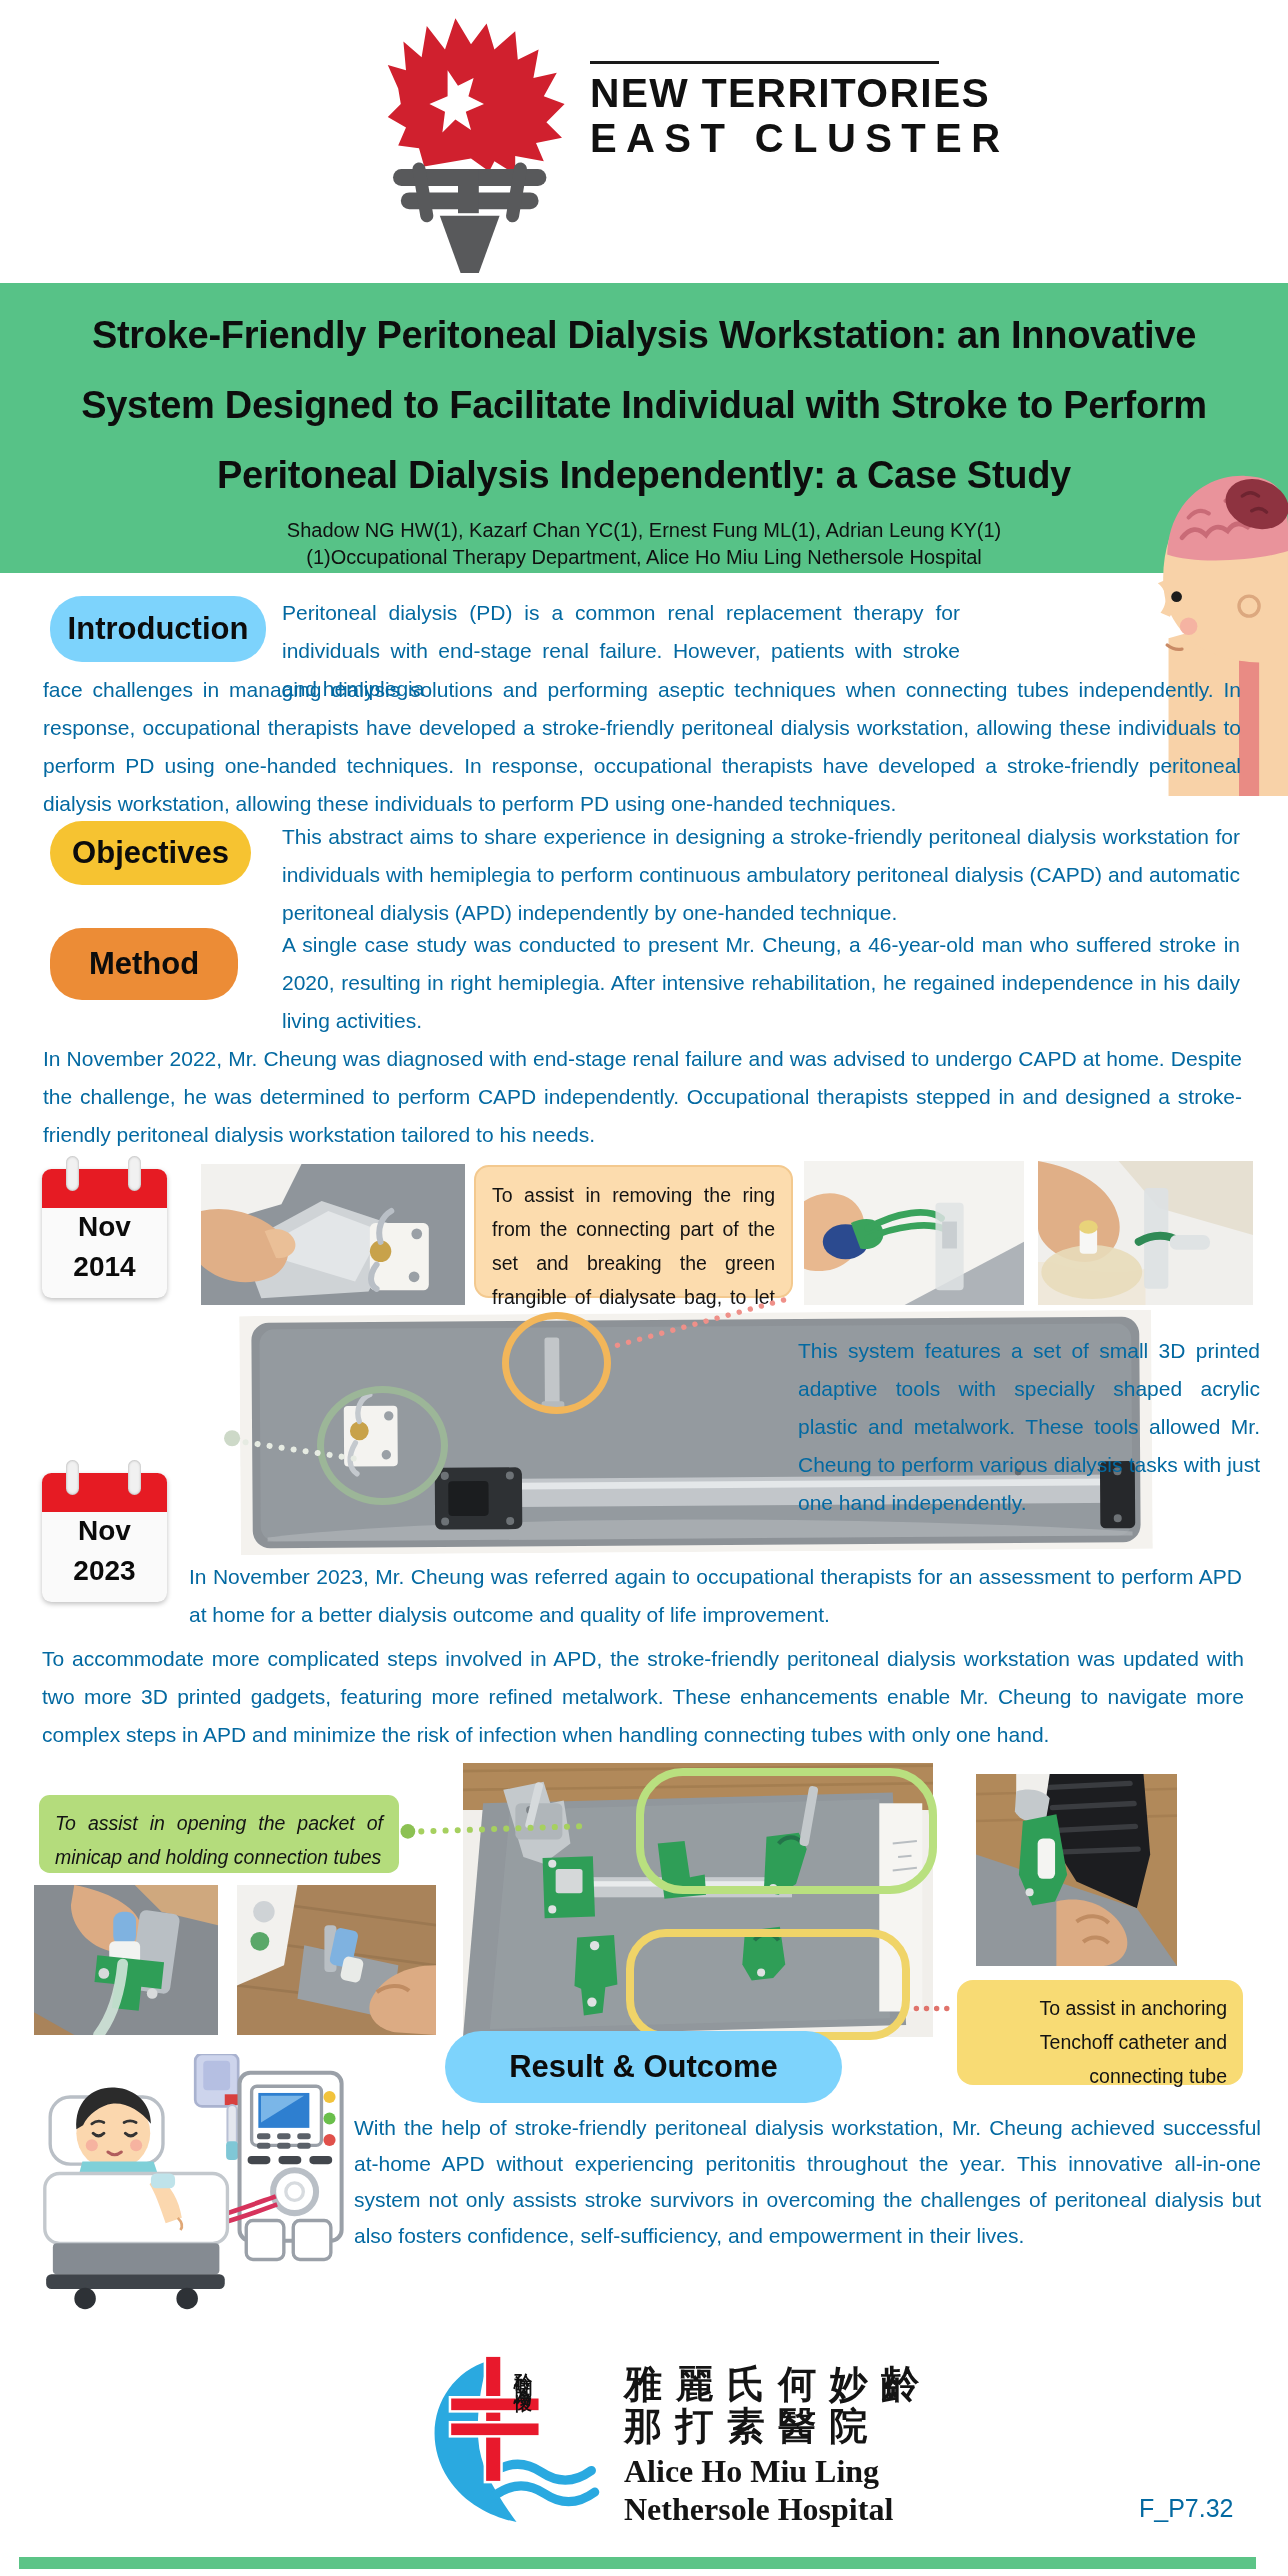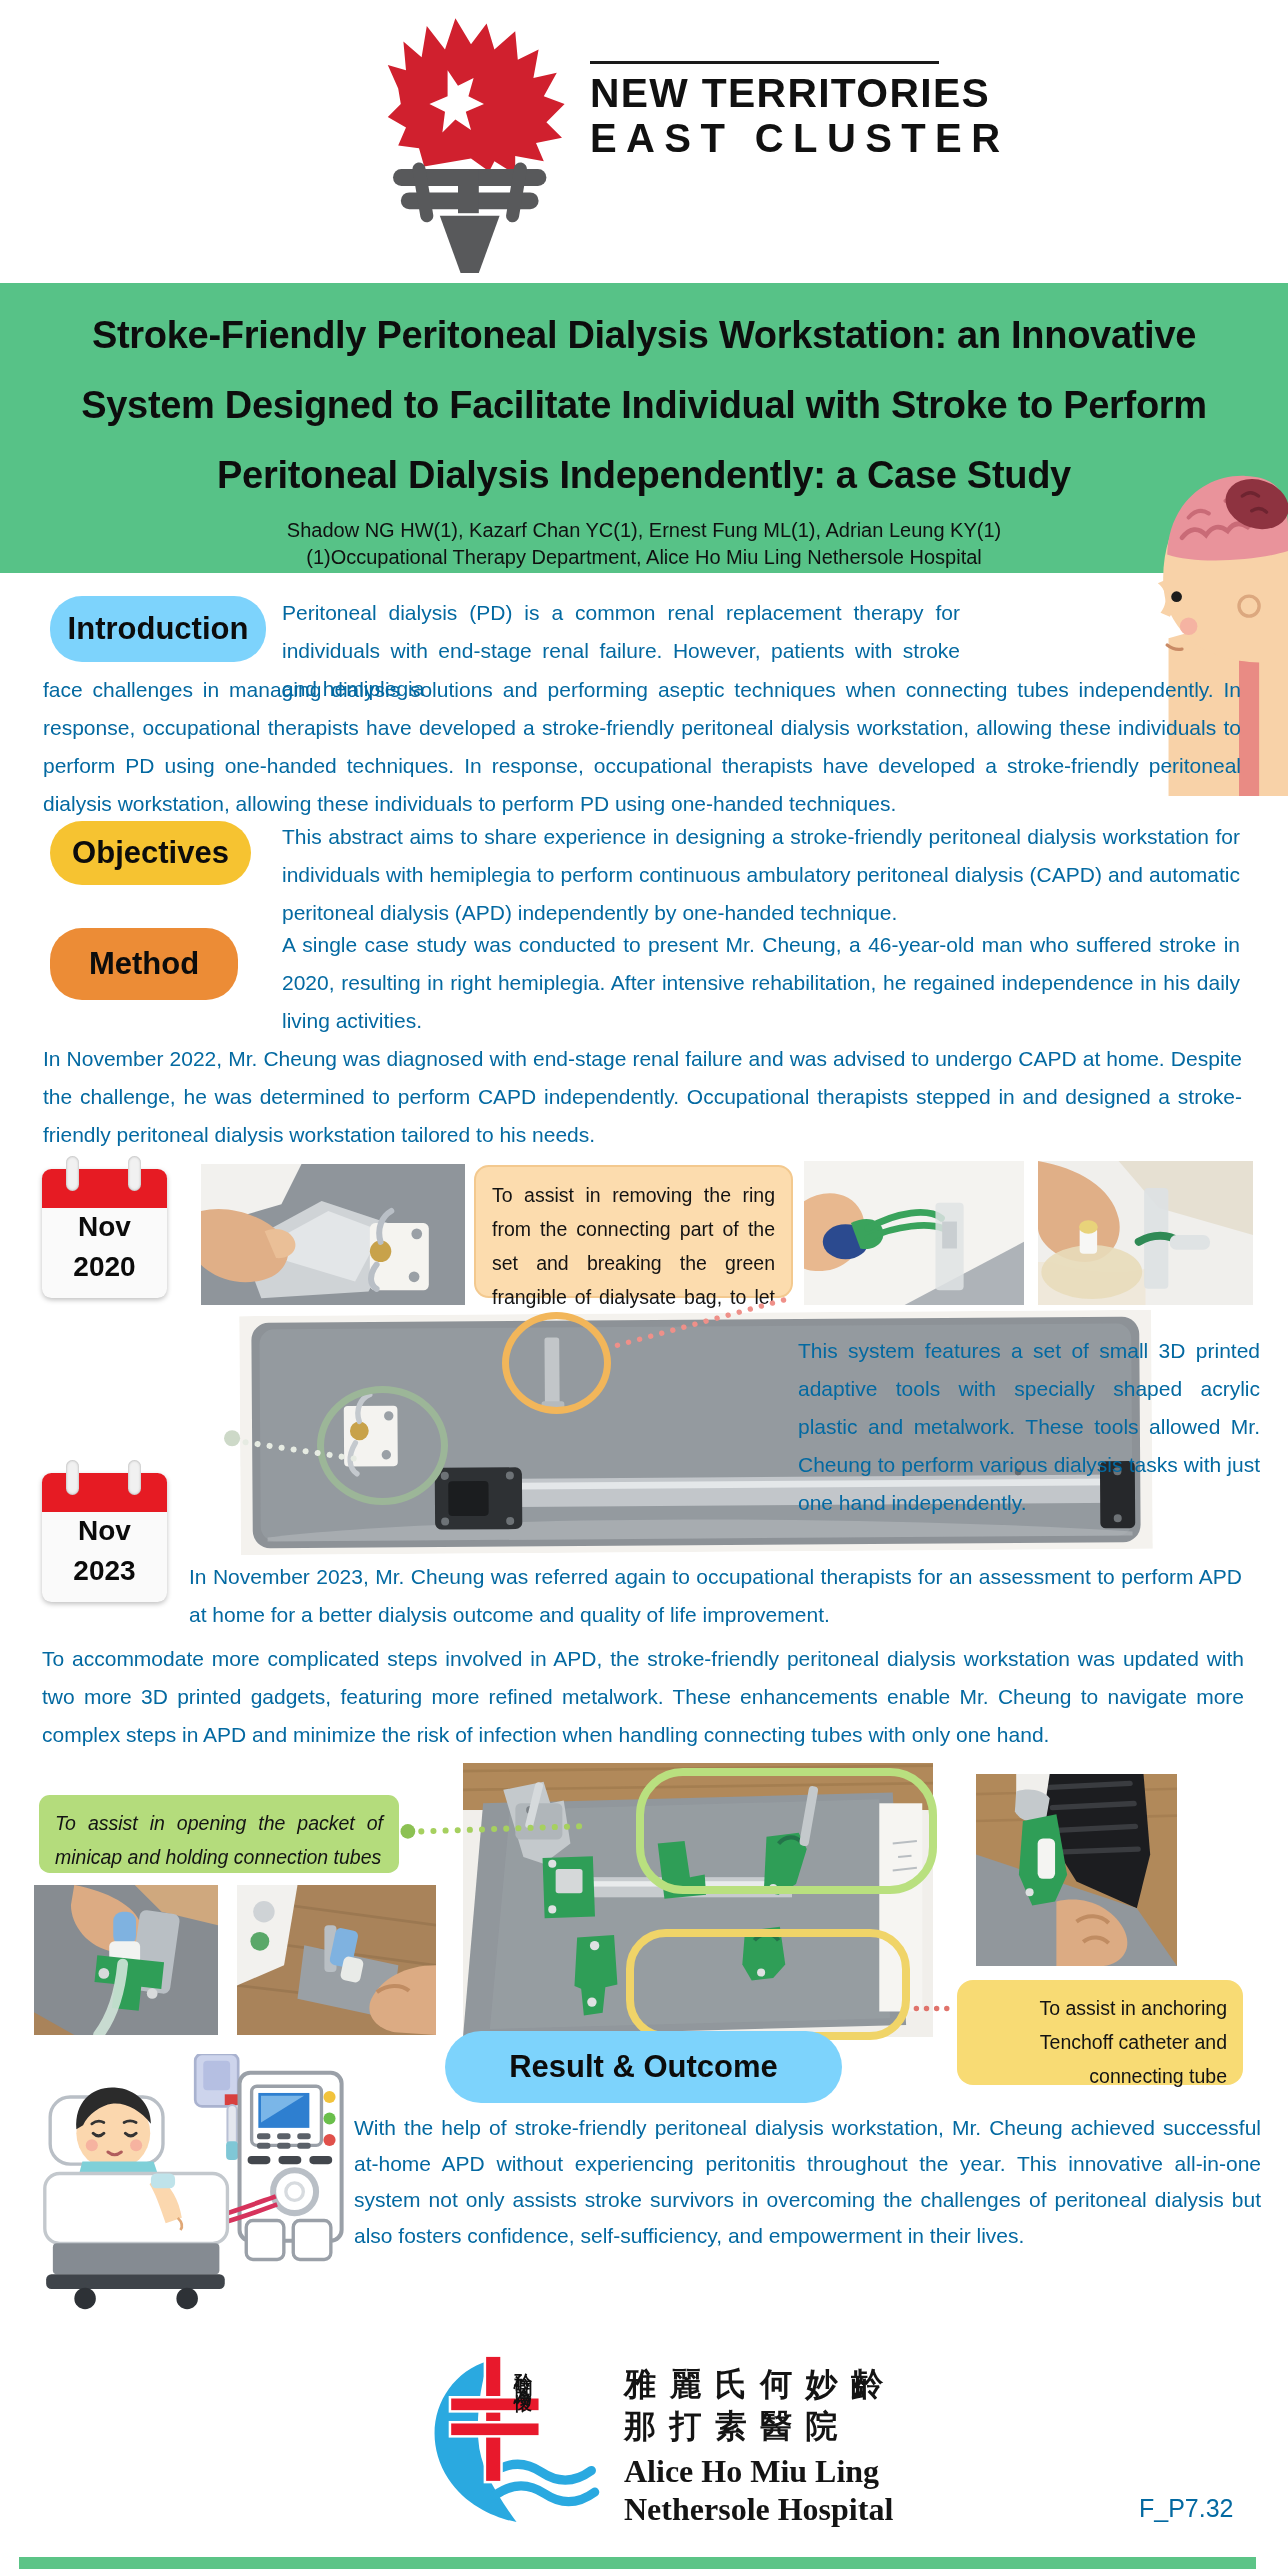--- a/index.html
+++ b/index.html
@@ -45,21 +45,21 @@
   .photo { overflow:hidden; }
   .photo svg { display:block; width:100%; height:100%; }
 
   
   .ellipse-outline { border-radius:50%; }
   .rect-outline { }
 
   .ref-code { font-size:25px; color:#0369a1; font-family:"Liberation Sans", sans-serif; }
 
   .motto-vert { writing-mode:vertical-rl; font-family:"Liberation Serif", serif; font-size:18px; font-weight:700; color:#111; letter-spacing:6.7px; }
-  .hosp-zh { font-family:"Liberation Serif", serif; font-size:32px; font-weight:700; letter-spacing:13.4px; color:#141414; white-space:nowrap; line-height:42px; }
+  .hosp-zh { font-family:"Liberation Serif", serif; font-size:38px; font-weight:700; letter-spacing:13.4px; color:#141414; white-space:nowrap; line-height:42px; }
   .hosp-en { font-family:"Liberation Serif", serif; font-size:32px; font-weight:700; color:#141414; white-space:nowrap; line-height:38px; }
 
   .bottom-bar { background:#5cc487; }
 </style>
 </head>
 <body>
 
 <div class="poster">
 
   <div class="abs" style="left:380px; top:13.4px; width:195px; height:258px;">
@@ -122,21 +122,21 @@
     <span>Method</span>
   </div>
   <div class="abs body-txt" style="left:282px; top:926px; width:958px;">A single case study was conducted to present Mr. Cheung, a 46-year-old man who suffered stroke in 2020, resulting in right hemiplegia. After intensive rehabilitation, he regained independence in his daily living activities.</div>
   <div class="abs body-txt" style="left:43px; top:1040px; width:1199px;">In November 2022, Mr. Cheung was diagnosed with end-stage renal failure and was advised to undergo CAPD at home. Despite the challenge, he was determined to perform CAPD independently. Occupational therapists stepped in and designed a stroke-friendly peritoneal dialysis workstation tailored to his needs.</div>
 
   <div class="abs cal" style="left:42px; top:1169px;">
     <div class="cal-top"></div>
     <div class="cal-ring" style="left:24px;"></div>
     <div class="cal-ring" style="left:86px;"></div>
     <div class="cal-month">Nov</div>
-    <div class="cal-year">2020</div>
+    <div class="cal-year">2014</div>
   </div>
 
   <div class="abs photo" style="left:201px; top:1164px; width:264px; height:141px;">
     <svg viewBox="0 0 394 210" preserveAspectRatio="none">
       <rect width="394" height="210" fill="#8f959b"></rect>
       <path d="M0 0 L150 0 L120 60 L0 95 Z" fill="#f2f1ee"></path>
       <path d="M60 120 L180 55 L300 95 L250 190 L90 200 Z" fill="#cfd3d6"></path>
       <path d="M80 130 L190 70 L270 100 L230 175 Z" fill="#e3e6e8"></path>
       <path d="M0 70 C40 60 90 75 120 105 C140 125 130 160 100 170 C60 185 20 170 0 150 Z" fill="#e0af87"></path>
       <path d="M95 100 C115 92 135 100 140 115 C145 130 130 142 112 140 Z" fill="#eabf97"></path>

